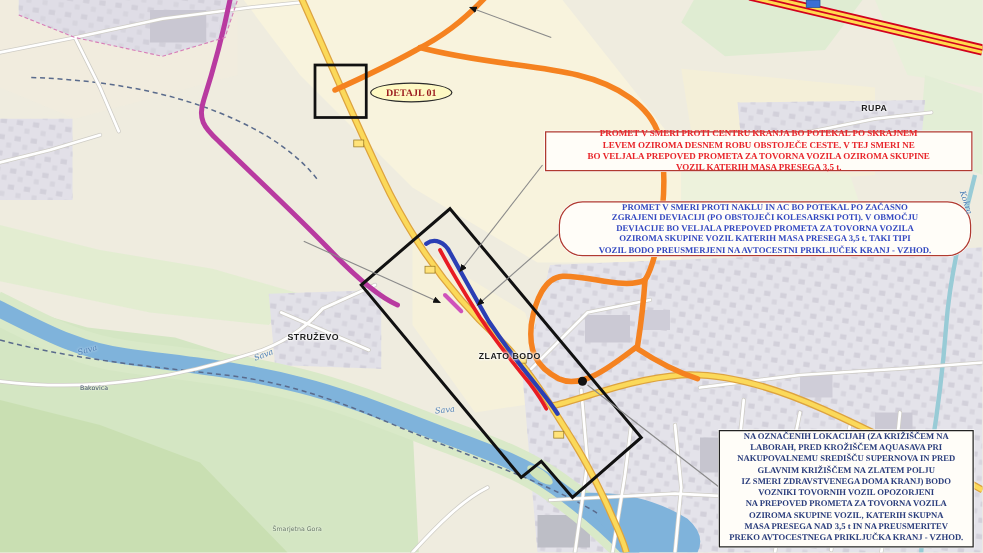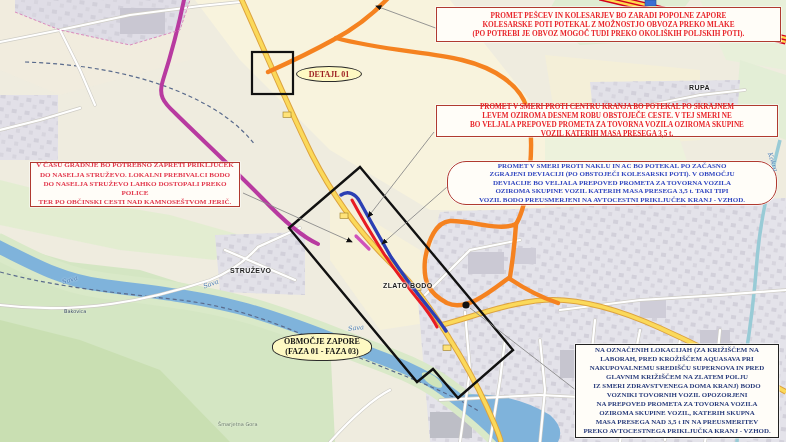--- a/index.html
+++ b/index.html
@@ -187,55 +187,46 @@
 
   <g stroke="#8a8a8a" stroke-width="0.9" fill="none">
     <path d="M441,30 L376,6" marker-end="url(#arr)"></path>
     <path d="M434,132 L368,217" marker-end="url(#arr)"></path>
     <path d="M447,187 L382,244" marker-end="url(#arr)"></path>
     <path d="M243,193 L352,242" marker-end="url(#arr)"></path>
     <path d="M577,391 L470,308"></path>
   </g>
 </svg>
 
-<div class="anno-box red-text" style="left:436px;top:7px;width:345px;height:35px;font-size:7.3px;">PROMET PEŠCEV IN KOLESARJEV BO ZARADI POPOLNE ZAPORE
-KOLESARSKE POTI POTEKAL Z MOŽNOSTJO OBVOZA PREKO MLAKE
-(PO POTREBI JE OBVOZ MOGOČ TUDI PREKO OKOLIŠKIH POLJSKIH POTI).</div>
 
 <div class="anno-box red-text" style="left:436px;top:105px;width:342px;height:32px;font-size:7.2px;line-height:1.22;">PROMET V SMERI PROTI CENTRU KRANJA BO POTEKAL PO SKRAJNEM
 LEVEM OZIROMA DESNEM ROBU OBSTOJEČE CESTE. V TEJ SMERI NE
 BO VELJALA PREPOVED PROMETA ZA TOVORNA VOZILA OZIROMA SKUPINE
 VOZIL KATERIH MASA PRESEGA 3,5 t.</div>
 
 <div class="anno-box blue-text" style="left:447px;top:161px;width:330px;height:44px;font-size:7.0px;line-height:1.2;">PROMET V SMERI PROTI NAKLU IN AC BO POTEKAL PO ZAČASNO
 ZGRAJENI DEVIACIJI (PO OBSTOJEČI KOLESARSKI POTI). V OBMOČJU
 DEVIACIJE BO VELJALA PREPOVED PROMETA ZA TOVORNA VOZILA
 OZIROMA SKUPINE VOZIL KATERIH MASA PRESEGA 3,5 t. TAKI TIPI
 VOZIL BODO PREUSMERJENI NA AVTOCESTNI PRIKLJUČEK KRANJ - VZHOD.</div>
 
-<div class="anno-box rose-text" style="left:30px;top:162px;width:210px;height:45px;font-size:7.1px;line-height:1.3;">V ČASU GRADNJE BO POTREBNO ZAPRETI PRIKLJUČEK
-DO NASELJA STRUŽEVO. LOKALNI PREBIVALCI BODO
-DO NASELJA STRUŽEVO LAHKO DOSTOPALI PREKO POLICE
-TER PO OBČINSKI CESTI NAD KAMNOSEŠTVOM JERIČ.</div>
 
 <div class="anno-box navy-text" style="left:575px;top:344px;width:204px;height:94px;font-size:6.9px;line-height:1.3;">NA OZNAČENIH LOKACIJAH (ZA KRIŽIŠČEM NA
 LABORAH, PRED KROŽIŠČEM AQUASAVA PRI
 NAKUPOVALNEMU SREDIŠČU SUPERNOVA IN PRED
 GLAVNIM KRIŽIŠČEM NA ZLATEM POLJU
 IZ SMERI ZDRAVSTVENEGA DOMA KRANJ) BODO
 VOZNIKI TOVORNIH VOZIL OPOZORJENI
 NA PREPOVED PROMETA ZA TOVORNA VOZILA
 OZIROMA SKUPINE VOZIL, KATERIH SKUPNA
 MASA PRESEGA NAD 3,5 t IN NA PREUSMERITEV
 PREKO AVTOCESTNEGA PRIKLJUČKA KRANJ - VZHOD.</div>
 
 <div class="oval" style="left:296px;top:66px;width:66px;height:16px;border-radius:50%;font-size:8px;color:#9b1b1e;">DETAJL 01</div>
 
-<div class="oval" style="left:272px;top:333px;width:100px;height:28px;border-radius:45%;font-size:8px;color:#141414;line-height:1.3;">OBMOČJE ZAPORE
-(FAZA 01 - FAZA 03)</div>
 
 <div class="map-label" style="left:230px;top:267px;font-size:7px;">STRUŽEVO</div>
 <div class="map-label" style="left:383px;top:282px;font-size:7px;">ZLATO BODO</div>
 <div class="map-label" style="left:689px;top:84px;font-size:7px;">RUPA</div>
 <div class="water-label" style="left:62px;top:276px;font-size:6.5px;transform:rotate(-16deg);">Sava</div>
 <div class="water-label" style="left:203px;top:280px;font-size:6.5px;transform:rotate(-20deg);">Sava</div>
 <div class="water-label" style="left:348px;top:324px;font-size:6.5px;transform:rotate(-6deg);">Sava</div>
 <div class="water-label" style="left:763px;top:158px;font-size:6.5px;transform:rotate(72deg);">Kokra</div>
 <div class="tiny-label" style="left:218px;top:421px;">Šmarjetna Gora</div>
 <div class="tiny-label" style="left:64px;top:308px;color:#3f4f66;">Bakovica</div>

